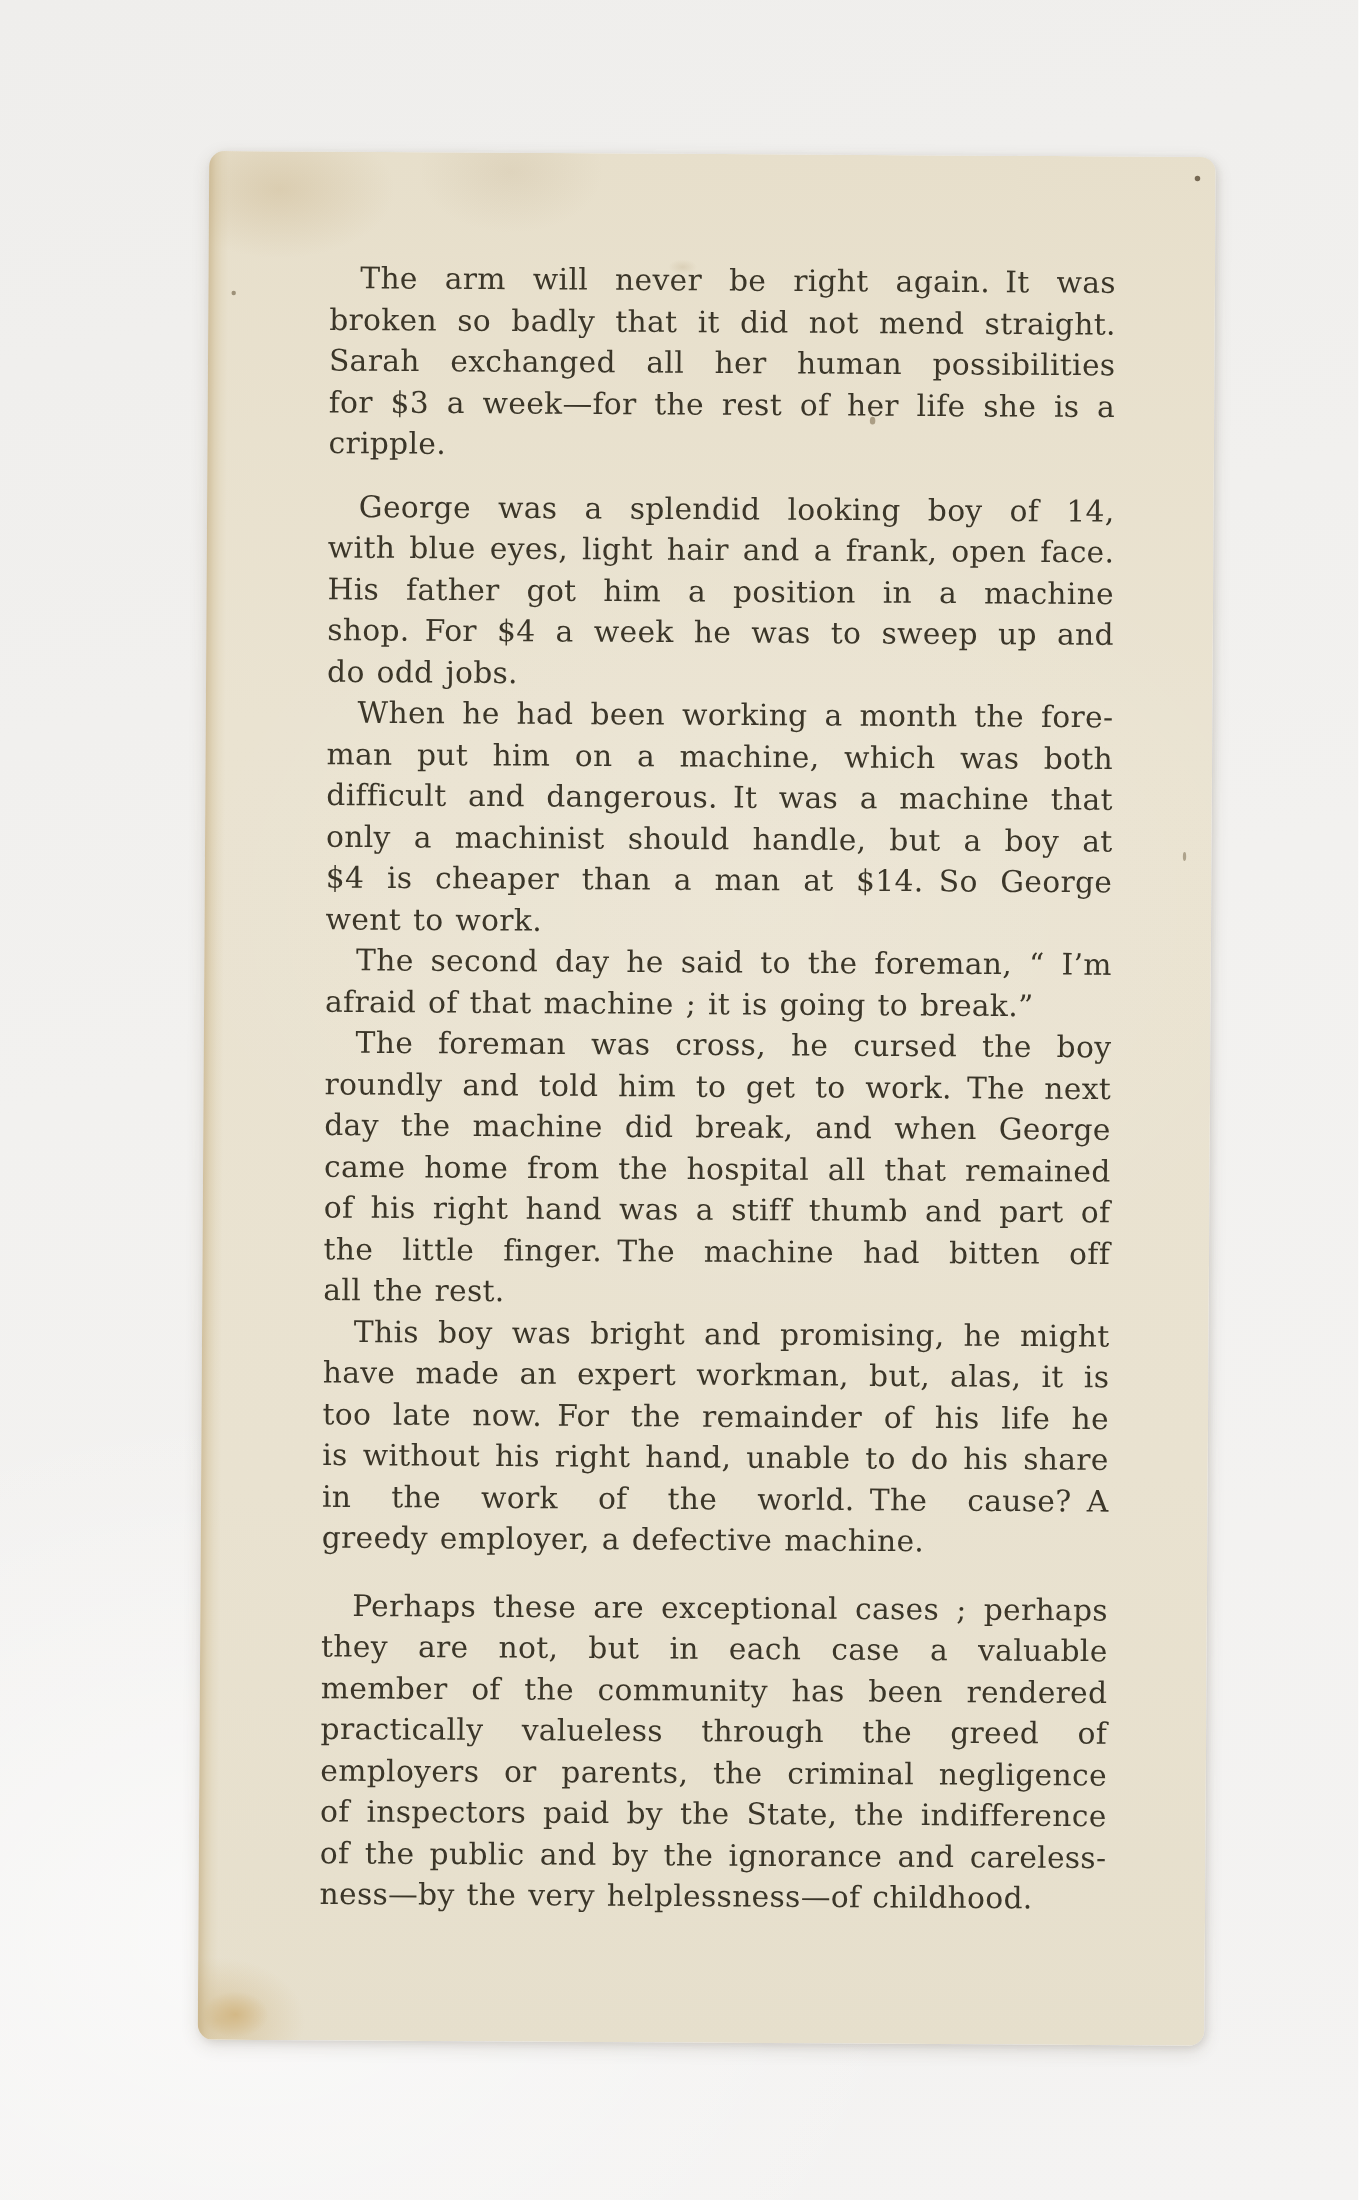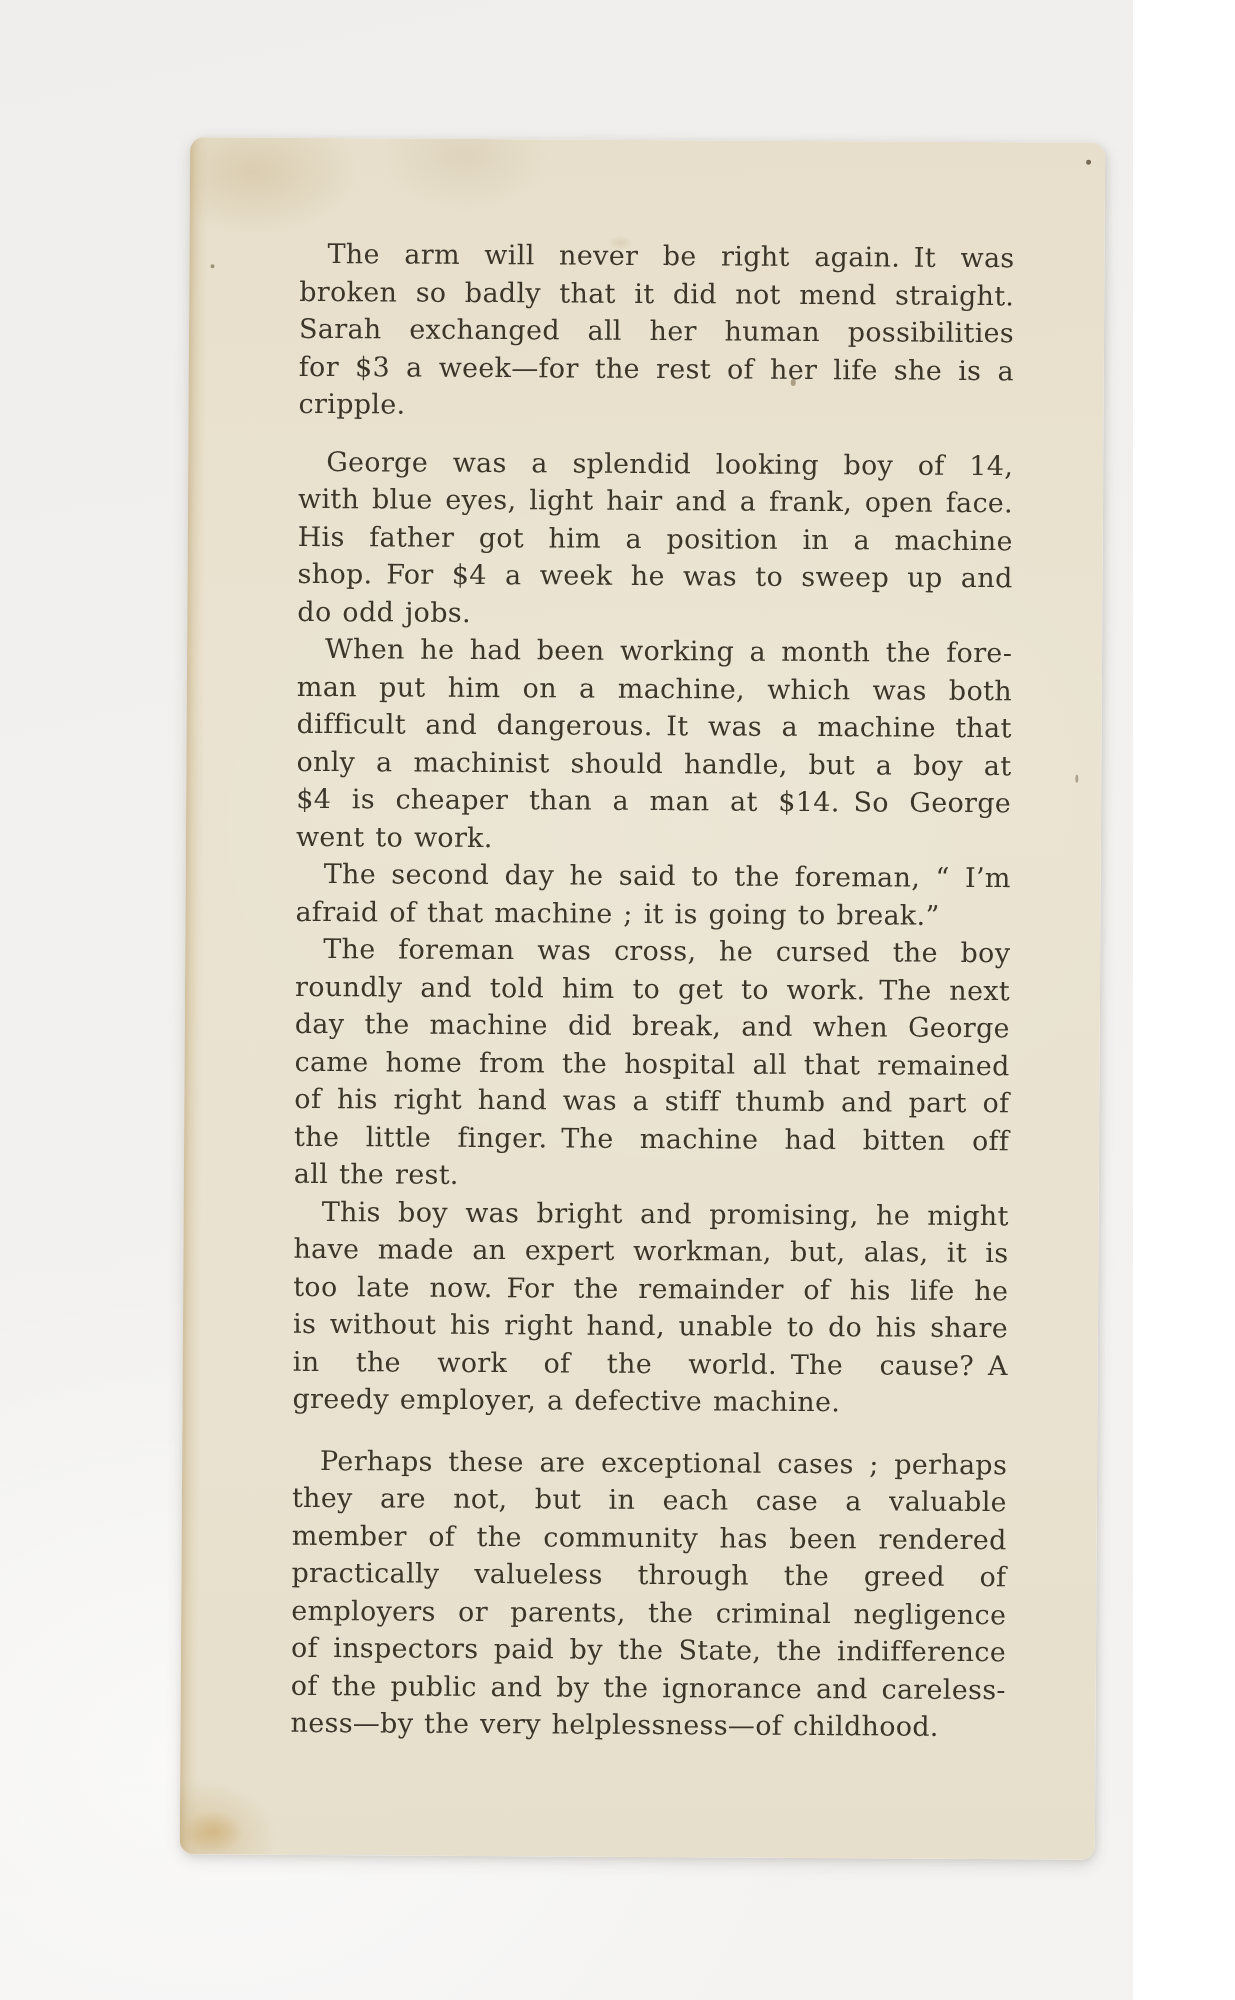--- a/index.html
+++ b/index.html
@@ -7,21 +7,21 @@
     padding: 0;
     width: 1235px;
     height: 2000px;
     overflow: hidden;
     font-family: "DejaVu Serif", "Liberation Serif", serif;
   }
 
   
   .photo-bg {
     position: relative;
-    width: 1133px;
+    width: 1235px;
     height: 2000px;
     background:
       radial-gradient(900px 700px at 18% 88%, rgba(255,255,255,0.55), rgba(255,255,255,0) 70%),
       linear-gradient(168deg, #efeeec 0%, #f2f1ef 45%, #f4f3f2 100%);
   }
 
   
   .card {
     position: absolute;
     left: 185px;

